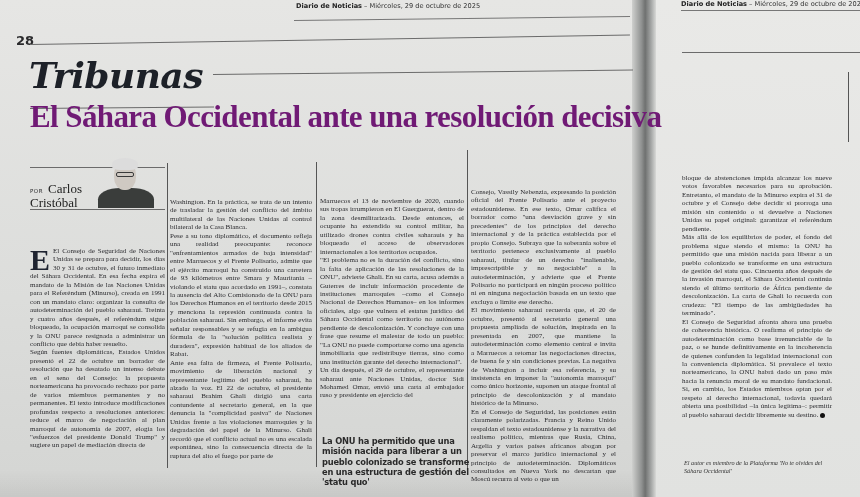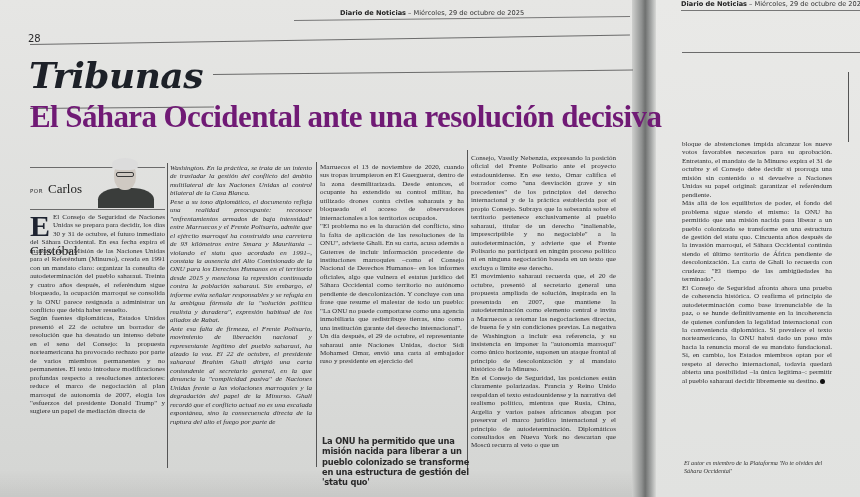--- a/index.html
+++ b/index.html
@@ -17,54 +17,54 @@
   .page-right {
     position: absolute; left: 656px; top: 0; width: 204px; height: 497px;
     background: linear-gradient(180deg, #e9e9e7 0%, #e1e2e0 100%);
   }
 
   .masthead {
     position: absolute; font-family: "DejaVu Sans", sans-serif; font-size: 6.6px;
     color: #333; white-space: nowrap;
   }
   .masthead b { font-weight: bold; color: #222; }
-  .masthead-left { left: 296px; top: 9px; margin-left: 44px; }
+  .masthead-left { left: 296px; top: 2px; }
   .masthead-right { left: 681px; top: 0px; }
   .masthead-rule { position: absolute; height: 1px; background: #777; }
 
-  .page-number { position: absolute; left: 28px; top: 33px; font-family: "DejaVu Sans", sans-serif; font-weight: normal; font-size: 10px; }
+  .page-number { position: absolute; left: 16px; top: 33px; font-family: "DejaVu Sans", sans-serif; font-weight: bold; font-size: 13px; }
   .rule { position: absolute; height: 1px; background: #6b6b6b; }
 
   .section-title {
     position: absolute; left: 29px; top: 54px; font-family: "DejaVu Serif", serif;
     font-style: italic; font-weight: bold; font-size: 36px; letter-spacing: -0.5px; color: #1d2128; text-align: center;
   }
   .headline {
     position: absolute; left: 30px; top: 99px; font-family: Liberation Serif, serif;
     font-size: 31px; letter-spacing: -0.6px; color: #701a75; white-space: nowrap;
   }
 
   .byline-box { position: absolute; left: 30px; top: 167px; width: 135px; height: 42px; }
   .byline-por { font-family: "DejaVu Sans", sans-serif; font-size: 5.5px; letter-spacing: 0.5px; }
-  .byline-name { font-family: "Liberation Serif", serif; font-size: 13px; line-height: 12px; color: #222; margin-top: 48px; }
+  .byline-name { font-family: "Liberation Serif", serif; font-size: 13px; line-height: 12px; color: #222; }
   .avatar {
     position: absolute; left: 92px; top: 158px; width: 64px; height: 50px; overflow: hidden;
   }
   .avatar .head { position: absolute; left: 22px; top: 4px; width: 22px; height: 28px; border-radius: 45%; background: #cfc9c2; }
   .avatar .hair { position: absolute; left: 20px; top: 0px; width: 26px; height: 12px; border-radius: 50% 50% 30% 30%; background: #dcdcdc; }
   .avatar .glasses { position: absolute; left: 24px; top: 14px; width: 18px; height: 5px; border: 1px solid #3a3a3a; border-radius: 2px; }
   .avatar .body { position: absolute; left: 6px; top: 30px; width: 56px; height: 28px; border-radius: 40% 40% 0 0; background: #3a3d3b; }
 
   .col {
     position: absolute; font-family: "Liberation Serif", serif; font-size: 7.05px; line-height: 8.45px;
-    color: #2b2b2f; text-align: justify; hyphens: auto;
+    color: #2b2b2f; text-align: justify; hyphens: auto; margin-top: 34px;
   }
   .col p { text-indent: 0; }
   .col1 { left: 30px; top: 213px; width: 135px; }
-  .col2 { left: 170px; top: 164px; width: 142px; font-style: italic; }
+  .col2 { left: 170px; top: 164px; width: 142px; }
   .col3 { left: 320px; top: 163px; width: 144px; }
   .col4 { left: 471px; top: 154px; width: 145px; }
   .col5 { left: 682px; top: 140px; width: 150px; }
 
   .dropcap {
     float: left; font-family: "Liberation Serif", serif; font-weight: bold; font-size: 30px;
     line-height: 24px; margin: 1px 3px 0 0; color: #1e2330;
   }
   .vline { position: absolute; width: 1px; background: #555; }
 

